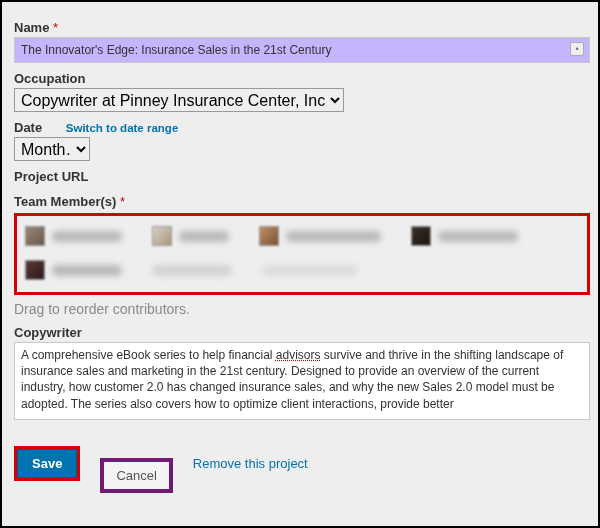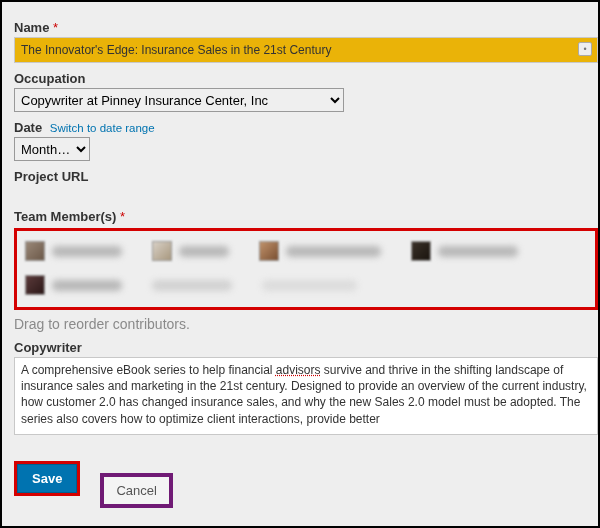--- a/index.html
+++ b/index.html
@@ -12,54 +12,54 @@
     height: 528px;
     overflow: hidden;
   }
   .outer {
     border: 2px solid #000;
     width: 600px;
     height: 528px;
     background: #eeeeee;
   }
   .inner {
-    padding: 10px 0 12px 12px;
+    padding: 10px 8px 12px 12px;
   }
   .field-label {
     font-size: 13px;
     font-weight: bold;
     color: #333;
     margin-top: 8px;
     margin-bottom: 2px;
   }
   .req { color: #c00; font-weight: normal; }
   .text-input {
     width: 100%;
     height: 26px;
     border: 1px solid #c8c8c8;
-    background: #eab308;
+    background: #c4b5fd;
     font-size: 12px;
     padding: 3px 6px;
     color: #333;
   }
   .text-input.url { font-size: 11.5px; color: #333; }
   select.sel {
     height: 24px;
     border: 1px solid #999;
     background: #efefef;
-    font-size: 13px;
+    font-size: 16px;
     padding: 1px 2px;
   }
   .occupation-sel { width: 330px; }
   .date-row { display: flex; align-items: center; gap: 6px; }
   .date-link {
     font-size: 11.5px;
     color: #0073b0;
-    font-weight: normal;
-    margin-left: 4px;
+    font-weight: bold;
+    margin-left: 20px;
   }
   .team-box {
     border: 3px solid #d40000;
     background: #eee;
     padding: 10px 8px 12px 8px;
     margin-top: 4px;
   }
   .team-row {
     display: flex;
     gap: 30px;
@@ -185,21 +185,21 @@
       <span class="date-link">Switch to date range</span>
     </div>
     <div class="date-row">
       <select class="sel" style="width:76px">
         <option>Month…</option>
       </select>
     </div>
 
     <div class="field-label">Project URL</div>
 
-    <div class="field-label" style="margin-top:25px">
+    <div class="field-label" style="margin-top:10px">
       <span>Team Member(s)</span> <span class="req">*</span>
     </div>
 
     <div class="team-box">
       <div class="team-row">
         <div class="member">
           <div class="avatar"></div>
           <div class="blur-name"></div>
         </div>
         <div class="member">
@@ -232,16 +232,17 @@
     <div class="drag-hint">Drag to reorder contributors.</div>
 
     <div class="field-label" style="margin-top:8px">Copywriter</div>
     <div class="desc-area" contenteditable="true" style=""><span>A comprehensive eBook series to help financial </span><span class="spell-mark">advisors</span><span> survive and thrive in the shifting landscape of insurance sales and marketing in the 21st century.  Designed to provide an overview of the current industry, how customer 2.0 has changed insurance sales, and why the new Sales 2.0 model must be adopted.  The series also covers how to optimize client interactions, provide better</span></div>
 
     <div class="btn-row">
       <span class="save-wrap">
         <button class="btn-save">Save</button>
       </span>
       <button class="btn-cancel">Cancel</button>
+      <span class="remove-link">Remove this project</span>
     </div>
 
   </div>
 </div>
 
 </body></html>

